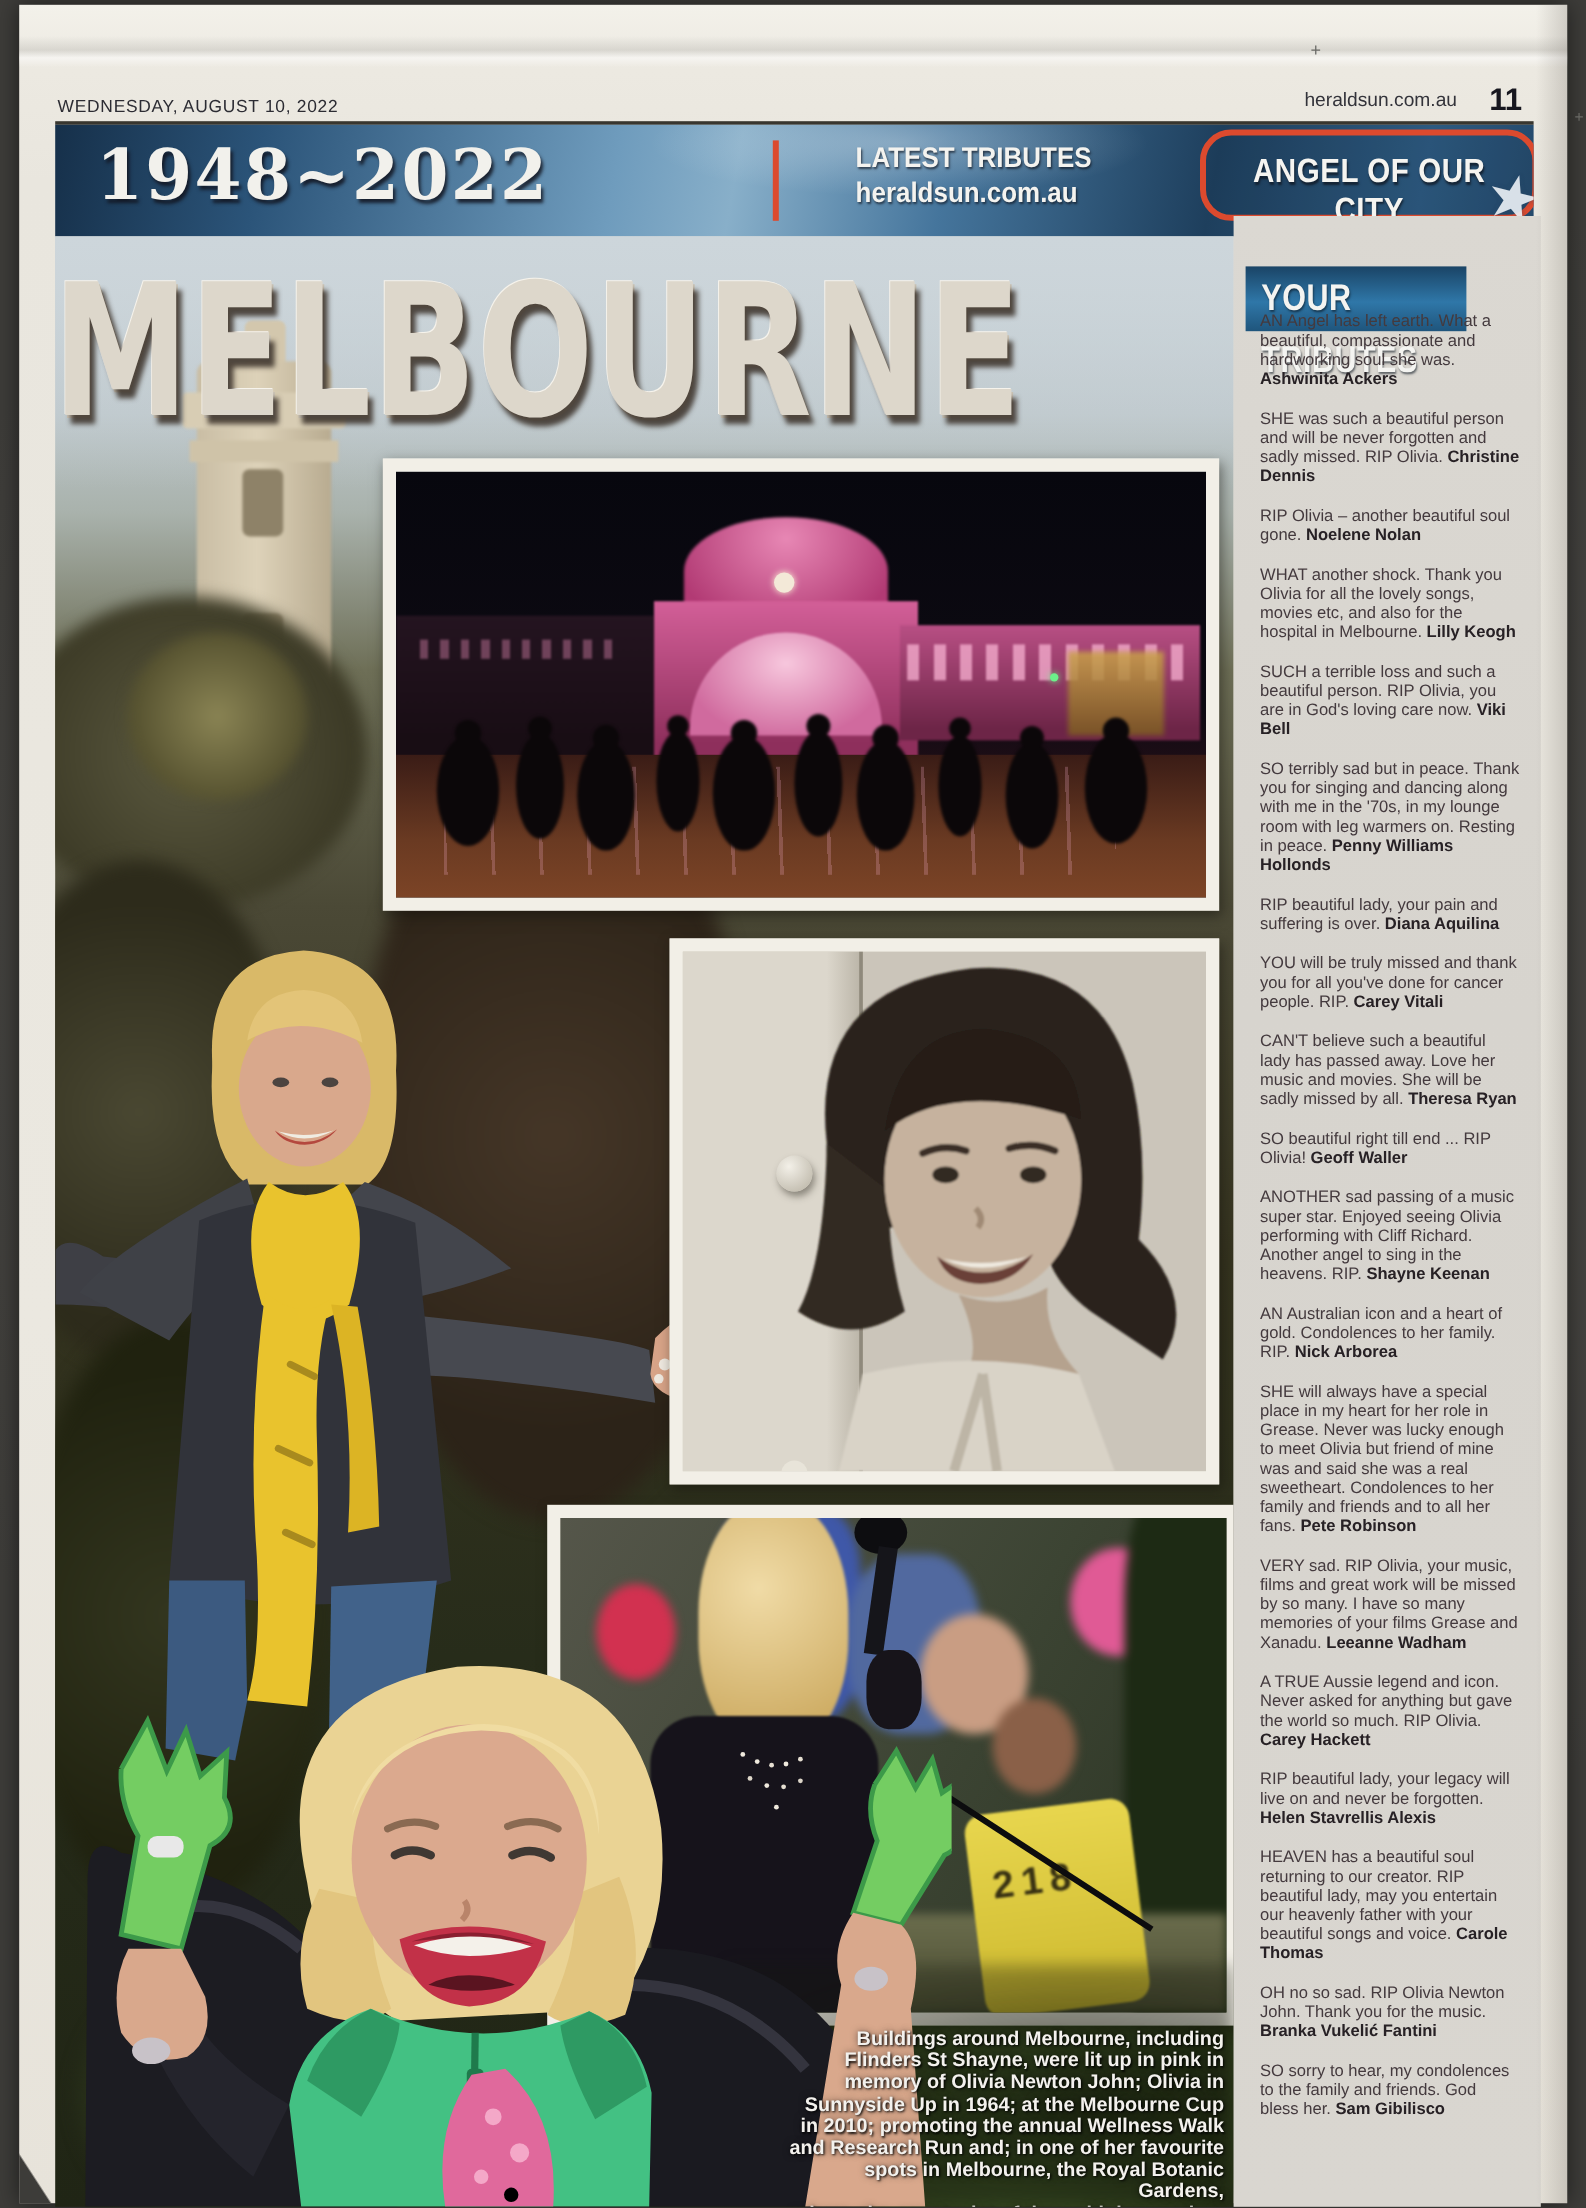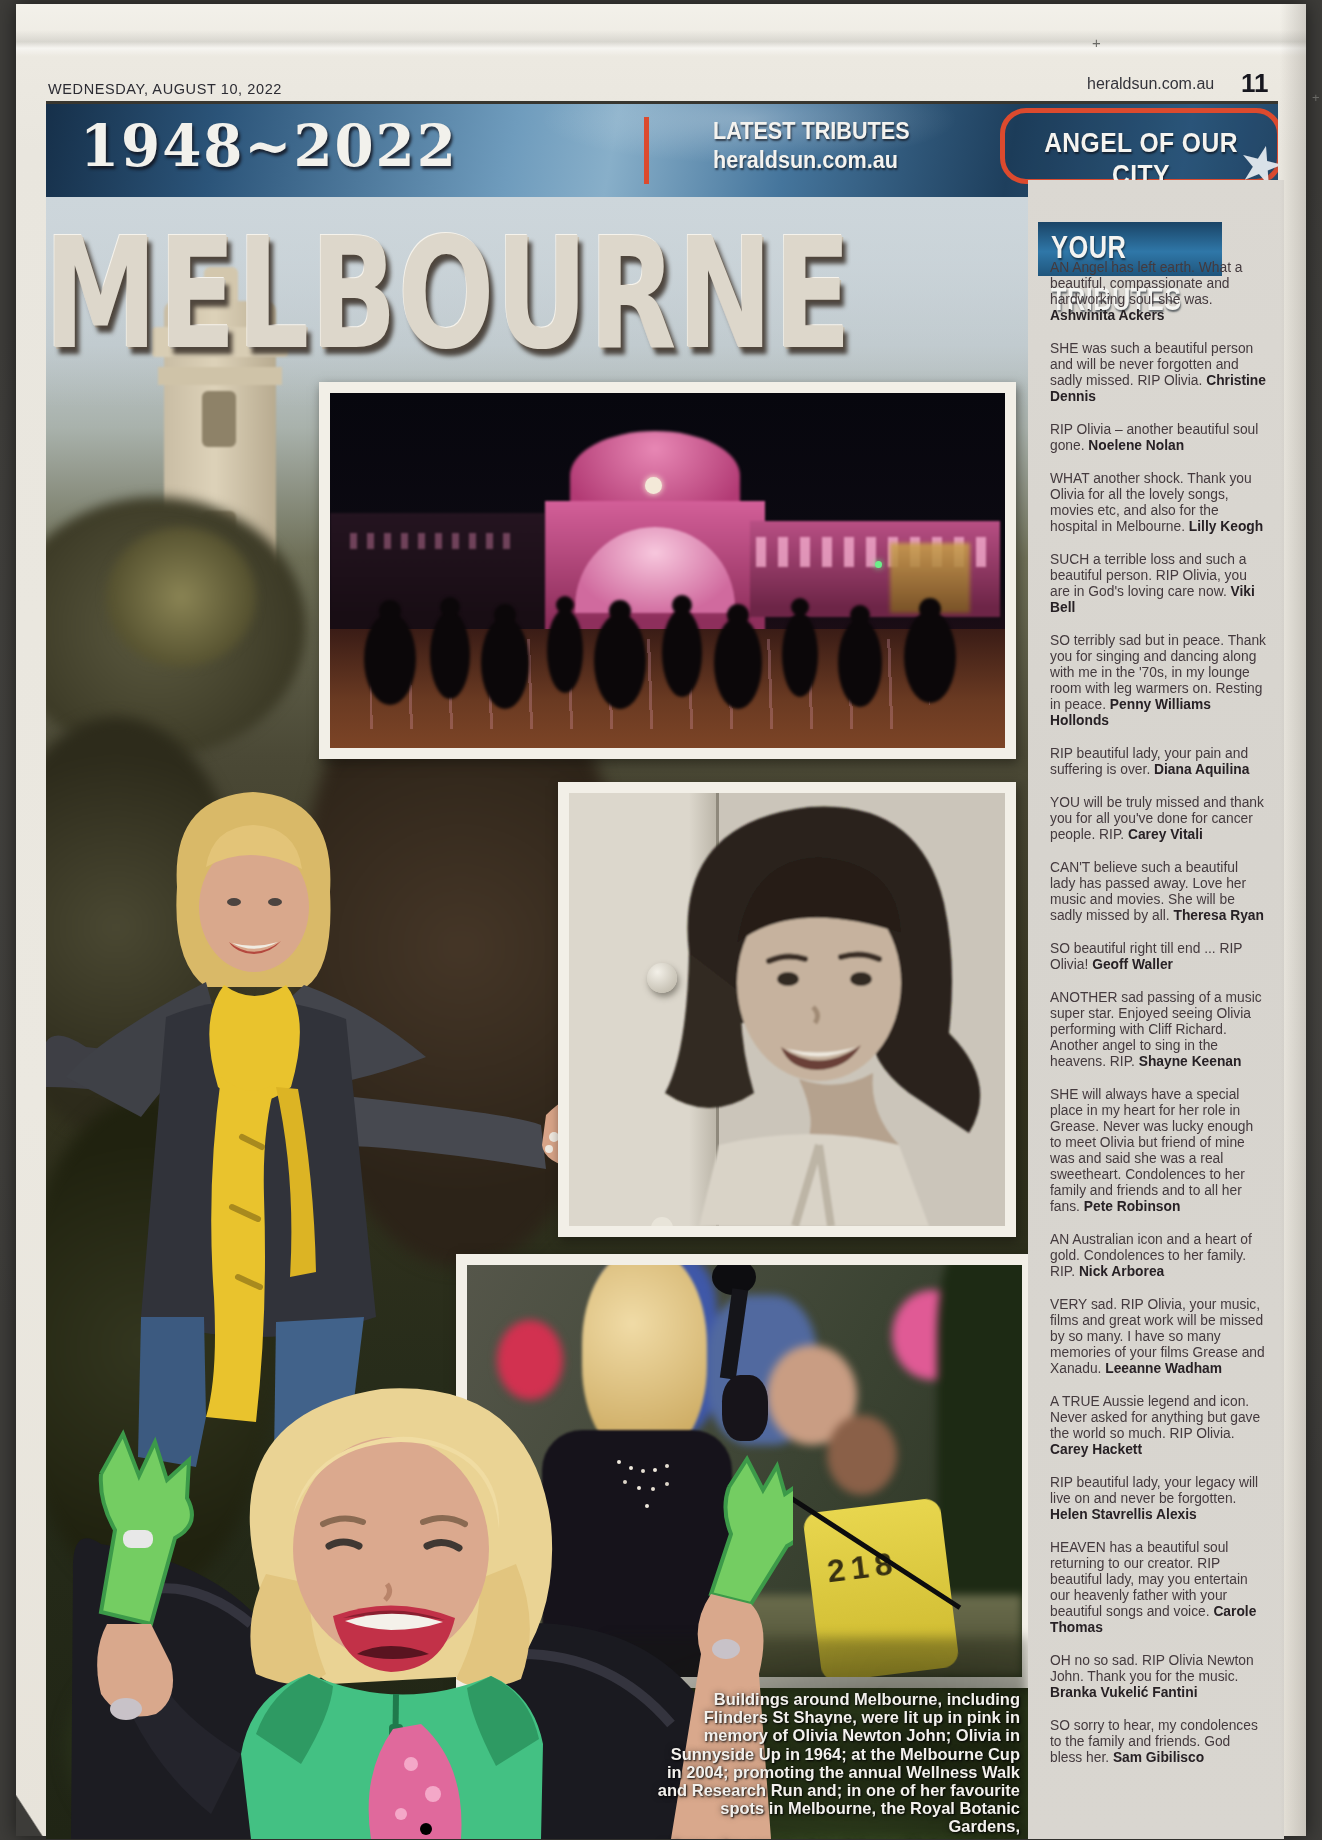--- a/index.html
+++ b/index.html
@@ -356,21 +356,21 @@
         </g>
       </svg>
 
       <div class="headline">MELBOURNE</div>
 
       <div class="caption">
           <div>Buildings around Melbourne, including</div>
           <div>Flinders St Shayne, were lit up in pink in</div>
           <div>memory of Olivia Newton John; Olivia in</div>
           <div>Sunnyside Up in 1964; at the Melbourne Cup</div>
-          <div>in 2004; promoting the annual Wellness Walk</div>
+          <div>in 2010; promoting the annual Wellness Walk</div>
           <div>and Research Run and; in one of her favourite</div>
           <div>spots in Melbourne, the Royal Botanic Gardens,</div>
           <div>where she spent a lot of time with her mother.</div>
         </div>
     </div>
 
     <aside class="tributes-panel">
       <div class="tributes-header">
         <span>YOUR TRIBUTES</span>
       </div>
@@ -379,22 +379,22 @@
           <p><span>SHE was such a beautiful person and will be never forgotten and sadly missed. RIP Olivia. </span><b>Christine Dennis</b></p>
           <p><span>RIP Olivia – another beautiful soul gone. </span><b>Noelene Nolan</b></p>
           <p><span>WHAT another shock. Thank you Olivia for all the lovely songs, movies etc, and also for the hospital in Melbourne. </span><b>Lilly Keogh</b></p>
           <p><span>SUCH a terrible loss and such a beautiful person. RIP Olivia, you are in God's loving care now. </span><b>Viki Bell</b></p>
           <p><span>SO terribly sad but in peace. Thank you for singing and dancing along with me in the '70s, in my lounge room with leg warmers on. Resting in peace. </span><b>Penny Williams Hollonds</b></p>
           <p><span>RIP beautiful lady, your pain and suffering is over. </span><b>Diana Aquilina</b></p>
           <p><span>YOU will be truly missed and thank you for all you've done for cancer people. RIP. </span><b>Carey Vitali</b></p>
           <p><span>CAN'T believe such a beautiful lady has passed away. Love her music and movies. She will be sadly missed by all. </span><b>Theresa Ryan</b></p>
           <p><span>SO beautiful right till end ... RIP Olivia! </span><b>Geoff Waller</b></p>
           <p><span>ANOTHER sad passing of a music super star. Enjoyed seeing Olivia performing with Cliff Richard. Another angel to sing in the heavens. RIP. </span><b>Shayne Keenan</b></p>
+          <p><span>AN Australian icon and a heart of gold. Condolences to her family. RIP. </span><b>Nick Arborea</b></p>
           <p><span>SHE will always have a special place in my heart for her role in Grease. Never was lucky enough to meet Olivia but friend of mine was and said she was a real sweetheart. Condolences to her family and friends and to all her fans. </span><b>Pete Robinson</b></p>
-          <p><span>AN Australian icon and a heart of gold. Condolences to her family. RIP. </span><b>Nick Arborea</b></p>
           <p><span>VERY sad. RIP Olivia, your music, films and great work will be missed by so many. I have so many memories of your films Grease and Xanadu. </span><b>Leeanne Wadham</b></p>
           <p><span>A TRUE Aussie legend and icon. Never asked for anything but gave the world so much. RIP Olivia. </span><b>Carey Hackett</b></p>
           <p><span>RIP beautiful lady, your legacy will live on and never be forgotten. </span><b>Helen Stavrellis Alexis</b></p>
           <p><span>HEAVEN has a beautiful soul returning to our creator. RIP beautiful lady, may you entertain our heavenly father with your beautiful songs and voice. </span><b>Carole Thomas</b></p>
           <p><span>OH no so sad. RIP Olivia Newton John. Thank you for the music. </span><b>Branka Vukelić Fantini</b></p>
           <p><span>SO sorry to hear, my condolences to the family and friends. God bless her. </span><b>Sam Gibilisco</b></p>
         </div>
     </aside>
 
     <div class="corner-tear"></div>

